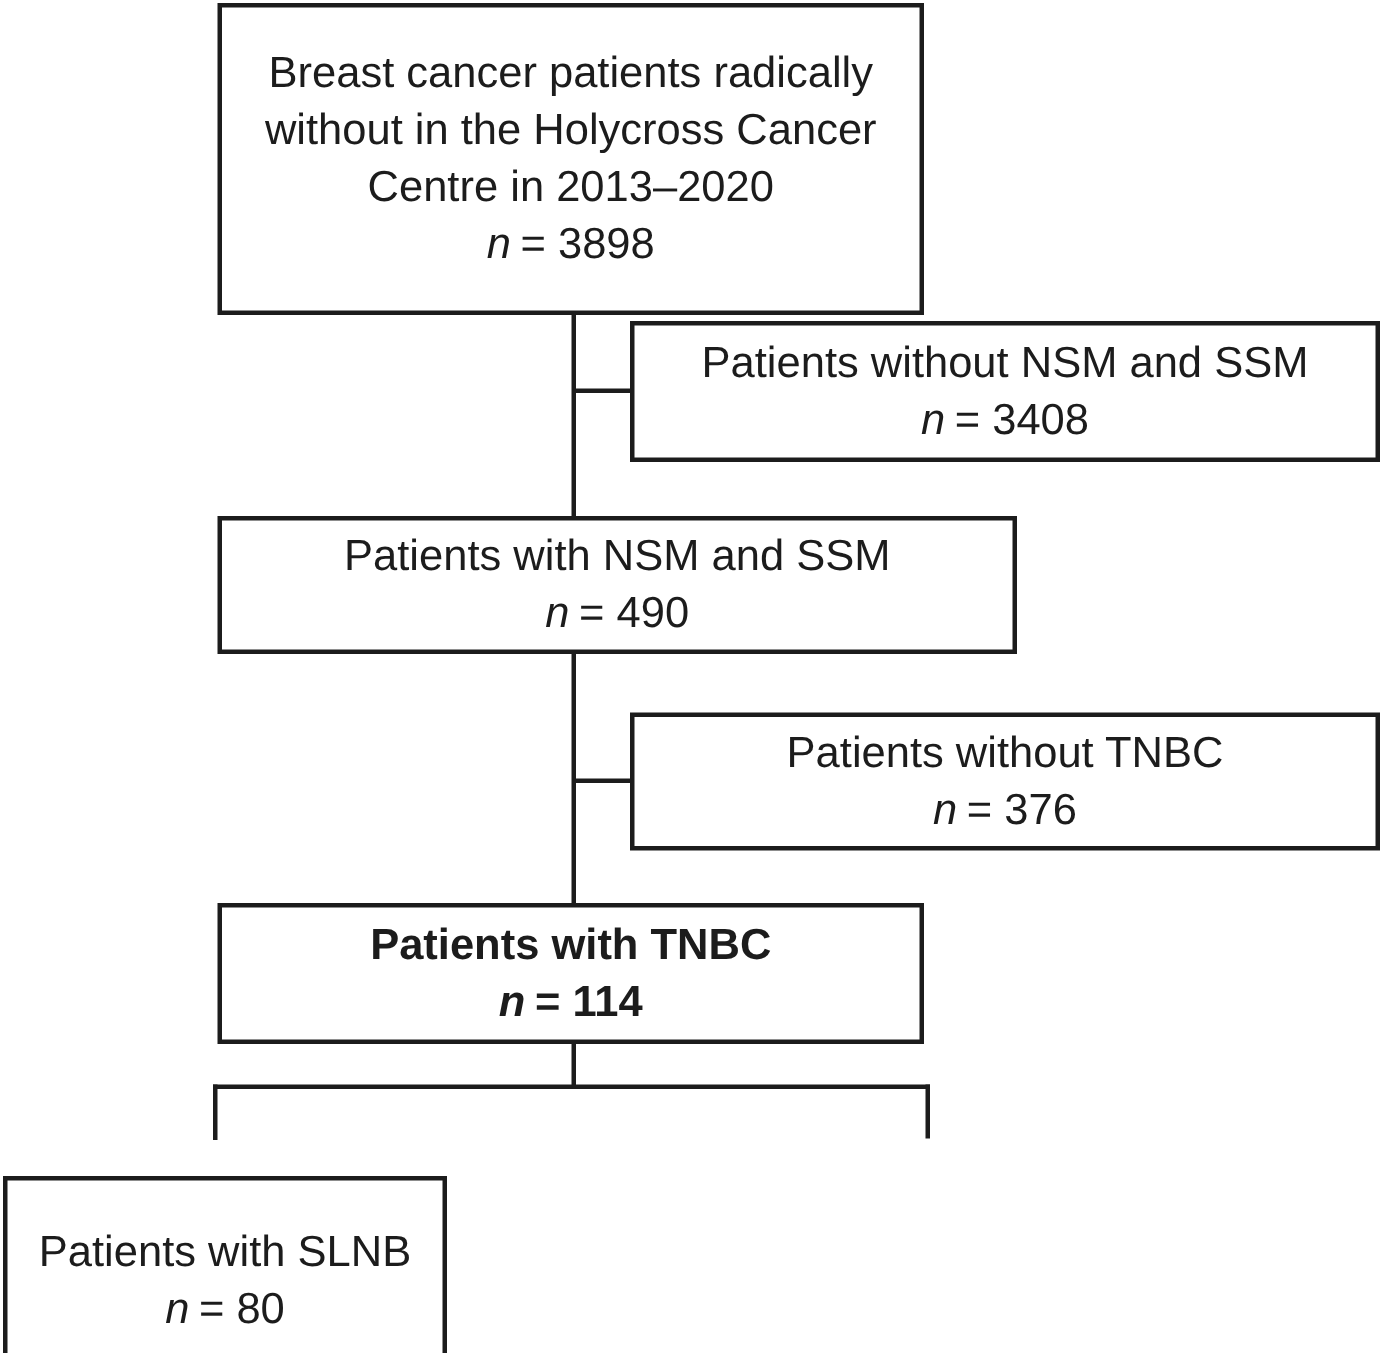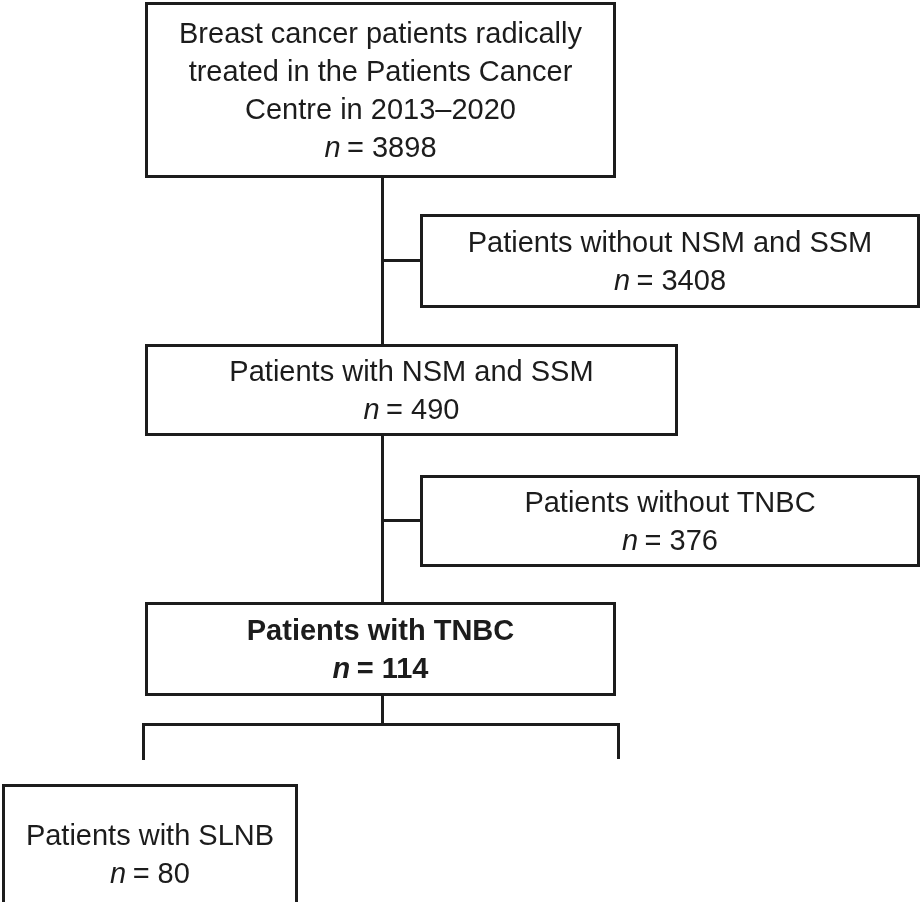--- a/index.html
+++ b/index.html
@@ -28,21 +28,21 @@
     align-items: center;
     text-align: center;
     font-size: 29px;
     line-height: 38px;
     padding: 2px 6px;
   }
   .nvar { font-style: italic; margin-right: 0.22em; }
   .connector { position: absolute; background: var(--line); }
 
   
-  #box-total        { left: 145px; top: 2px;   width: 471px; height: 176px; }
+  #box-total        { left: 145px; top: 2px;   width: 471px; height: 208px; }
   #box-without-nsm  { left: 420px; top: 214px; width: 500px; height: 94px;  }
   #box-with-nsm     { left: 145px; top: 344px; width: 533px; height: 92px;  }
   #box-without-tnbc { left: 420px; top: 475px; width: 500px; height: 92px;  }
   #box-with-tnbc    { left: 145px; top: 602px; width: 471px; height: 94px; font-weight: bold;  }
   #box-slnb         { left: 2px;   top: 784px; width: 296px; height: 139px; }
   #box-ad           { left: 317px; top: 759px; width: 603px; height: 140px; }
 
   
   #conn-v1 { left: 381px; top: 178px; width: 3px;   height: 166px; }
   #conn-h1 { left: 383px; top: 259px; width: 37px;  height: 3px;   }
@@ -62,21 +62,21 @@
   <div class="connector" id="conn-h1"></div>
   <div class="connector" id="conn-v2"></div>
   <div class="connector" id="conn-h2"></div>
   <div class="connector" id="conn-v3"></div>
   <div class="connector" id="conn-h3"></div>
   <div class="connector" id="conn-v4"></div>
   <div class="connector" id="conn-v5"></div>
 
   <div class="node" id="box-total">
     <div>Breast cancer patients radically</div>
-    <div>treated in the Patients Cancer</div>
+    <div>without in the Holycross Cancer</div>
     <div>Centre in 2013–2020</div>
     <div><span class="nvar">n</span><span>= 3898</span></div>
   </div>
 
   <div class="node" id="box-without-nsm">
     <div>Patients without NSM and SSM</div>
     <div><span class="nvar">n</span><span>= 3408</span></div>
   </div>
 
   <div class="node" id="box-with-nsm">

